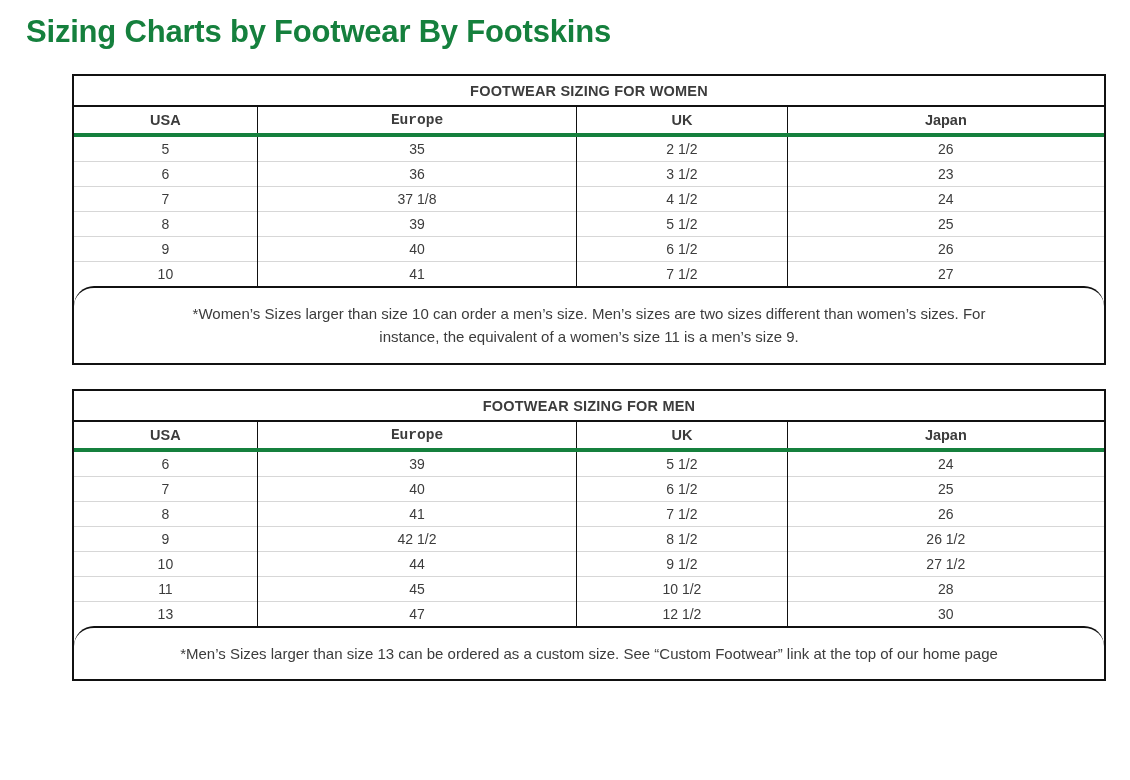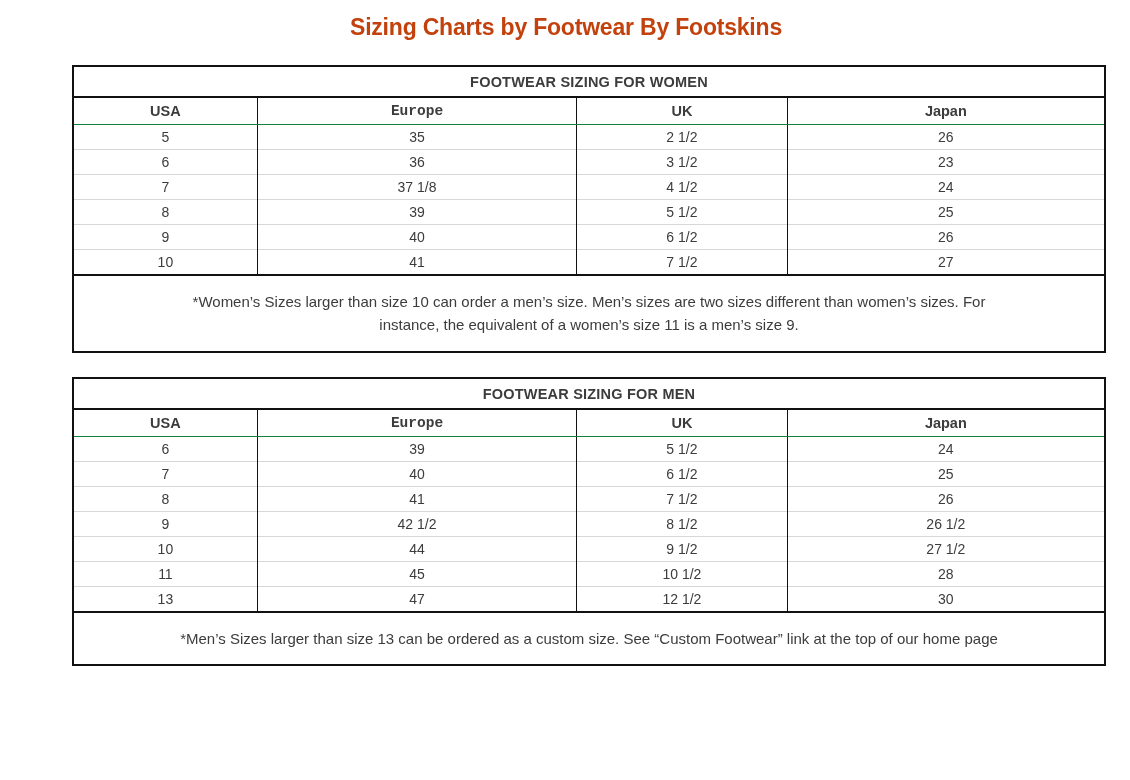--- a/index.html
+++ b/index.html
@@ -15,27 +15,26 @@
     -webkit-font-smoothing: antialiased;
   }
   .page {
     position: relative;
     width: 1130px;
     height: 780px;
     box-sizing: border-box;
     padding: 0 24px;
   }
   .page-title {
-    font-size: 23px;
+    font-size: 31px;
     font-weight: bold;
-    color: #c2410c;
+    color: #15803d;
     letter-spacing: -0.2px;
     margin: 14px 0 0 0;
     padding-left: 2px;
-    text-align: center;
   }
 
   .chart-block {
     border: 2px solid #111111;
     box-sizing: border-box;
     margin-top: 24px;
     background: #fff;
     margin-left: 48px;
   }
   .chart-caption {
@@ -61,40 +60,41 @@
     border-right: 1px solid #111111;
   }
   table.size-table th:last-child,
   table.size-table td:last-child {
     border-right: none;
   }
   table.size-table thead th {
     font-weight: bold;
     font-size: 14.5px;
     padding: 5px 0 5px 0;
-    border-bottom: 1px solid #15803d;
+    border-bottom: 4px solid #15803d;
   }
   table.size-table tbody tr td {
     border-top: 1px solid #d7d7d7;
   }
   table.size-table tbody tr:first-child td {
     border-top: none;
   }
   .col-usa   { width: 17.8%; }
   .col-eur   { width: 31.0%; font-family: Liberation Mono, monospace; }
   .col-uk    { width: 20.4%; }
   .col-japan { width: 30.8%; }
 
   .note {
     border-top: 2px solid #111111;
     text-align: center;
     font-size: 15px;
     line-height: 1.55;
     color: #3c3c3c;
     padding: 14px 30px 14px 30px;
+    border-radius: 20px;
   }
   .note .note-line { display: block; }
 </style>
 </head>
 <body>
 
 <div class="page">
 
   <h1 class="page-title">Sizing Charts by Footwear By Footskins</h1>
 

